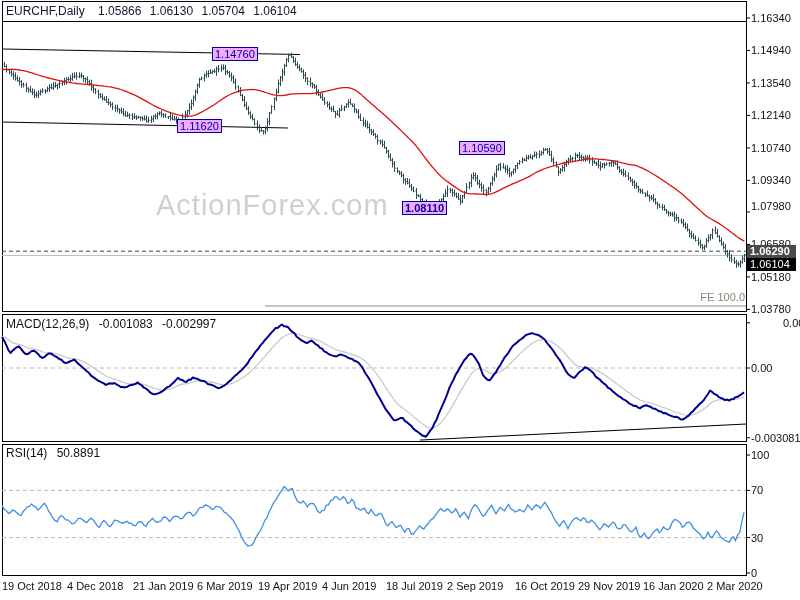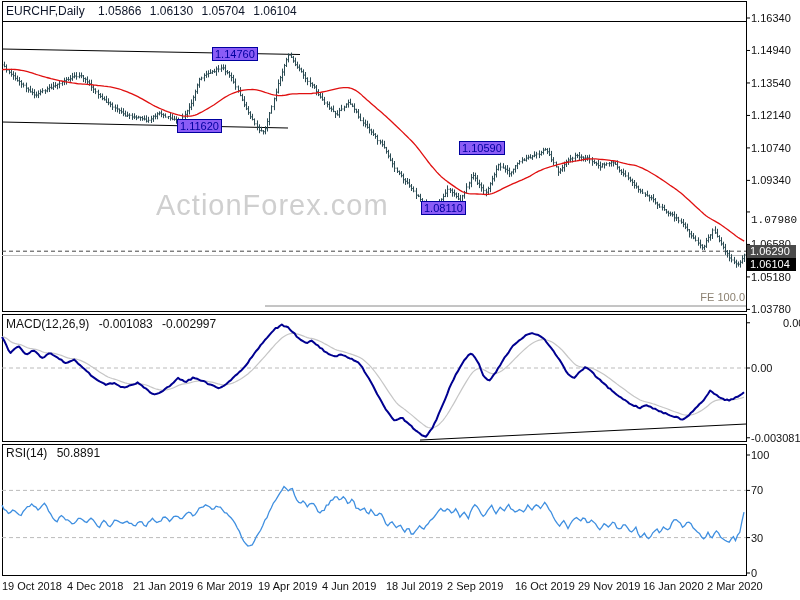--- a/index.html
+++ b/index.html
@@ -12,21 +12,21 @@
        white-space:nowrap;z-index:2;}
   .hdr .sym{margin-right:10px;}
   .hdr .v{margin-right:5px;}
   .ind{position:absolute;font-size:12px;color:#111;white-space:nowrap;z-index:2;}
   .ind span{margin-right:6px;}
   .ylabel{position:absolute;left:751px;font-size:11px;color:#111;
           white-space:nowrap;z-index:2;}
   .xlabel{position:absolute;top:580px;font-size:11px;color:#111;
           white-space:nowrap;z-index:2;}
   .lvlbox{position:absolute;font-size:11px;line-height:12px;color:#0000a0;
-          background:#8b5cf6;border:1px solid #0000a0;padding:0 2px;z-index:3;
+          background:#f0abfc;border:1px solid #0000a0;padding:0 2px;z-index:3;
           white-space:nowrap;}
   .tag{position:absolute;left:747px;width:46px;height:13px;font-size:11px;
        line-height:13px;color:#fff;padding-left:3px;z-index:4;white-space:nowrap;}
   .felabel{position:absolute;font-size:11px;color:#8b8070;z-index:2;
            text-align:right;white-space:nowrap;}
 </style>
 </head>
 <body>
 
 <div id="chart">
@@ -85,21 +85,21 @@
     <span>RSI(14)</span>
     <span>50.8891</span>
   </div>
 <div class="felabel" style="left: 645px; top: 291px; width: 100px;">FE 100.0</div>
     <div class="ylabel" style="top: 12px;">1.16340</div>
     <div class="ylabel" style="top: 44.48px;">1.14940</div>
     <div class="ylabel" style="top: 76.96px;">1.13540</div>
     <div class="ylabel" style="top: 109.44px;">1.12140</div>
     <div class="ylabel" style="top: 141.92px;">1.10740</div>
     <div class="ylabel" style="top: 174.4px;">1.09340</div>
-    <div class="ylabel" style="top: 214px; font-family: Liberation Mono, monospace;">1.07980</div>
+    <div class="ylabel" style="top: 200px;">1.07980</div>
     <div class="ylabel" style="top: 238.432px;">1.06580</div>
     <div class="ylabel" style="top: 270.912px;">1.05180</div>
     <div class="ylabel" style="top: 303.392px;">1.03780</div>
     <div class="ylabel" style="top: 316.771px; padding-left: 32px;">0.004319</div>
     <div class="ylabel" style="top: 362px;">0.00</div>
     <div class="ylabel" style="top: 431.775px;">-0.003081</div>
     <div class="ylabel" style="top: 449px;">100</div>
     <div class="ylabel" style="top: 484.4px;">70</div>
     <div class="ylabel" style="top: 531.6px;">30</div>
     <div class="ylabel" style="top: 567px;">0</div>
@@ -111,16 +111,16 @@
     <div class="xlabel" style="left: 322px;">4 Jun 2019</div>
     <div class="xlabel" style="left: 386px;">18 Jul 2019</div>
     <div class="xlabel" style="left: 447px;">2 Sep 2019</div>
     <div class="xlabel" style="left: 515px;">16 Oct 2019</div>
     <div class="xlabel" style="left: 578px;">29 Nov 2019</div>
     <div class="xlabel" style="left: 643px;">16 Jan 2020</div>
     <div class="xlabel" style="left: 707px;">2 Mar 2020</div>
     <div class="lvlbox" style="left: 212px; top: 47px;">1.14760</div>
     <div class="lvlbox" style="left: 177px; top: 119px;">1.11620</div>
     <div class="lvlbox" style="left: 459px; top: 141px;">1.10590</div>
-    <div class="lvlbox" style="left: 421px; top: 201px;">1.08110</div>
-    <div class="tag" style="top: 245px; background: rgb(74, 74, 74);">1.06290</div>
+    <div class="lvlbox" style="left: 402px; top: 201px; font-weight: bold;">1.08110</div>
+    <div class="tag" style="top: 245px; background: rgb(74, 74, 74); font-weight: bold;">1.06290</div>
     <div class="tag" style="top: 258px; background: rgb(0, 0, 0);">1.06104</div>
   </div>
 
 </body></html>

